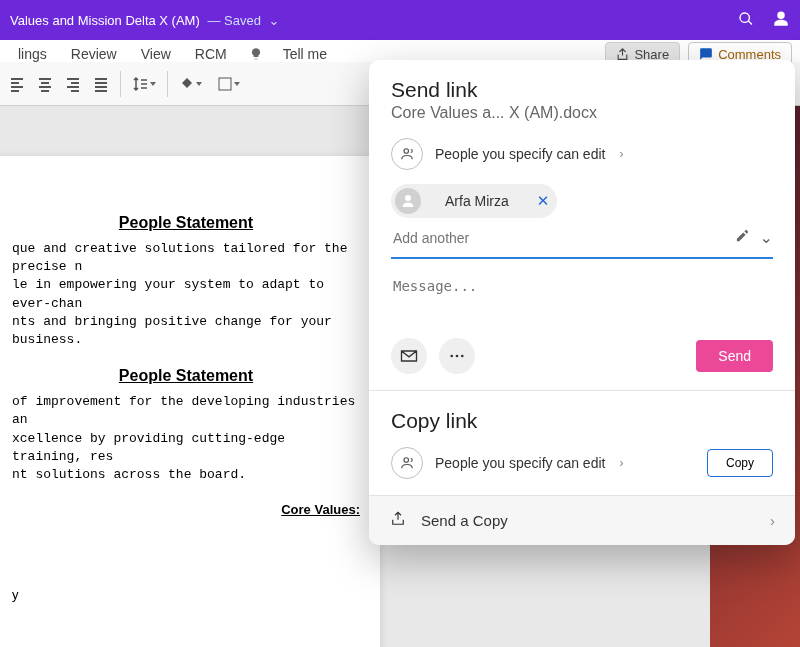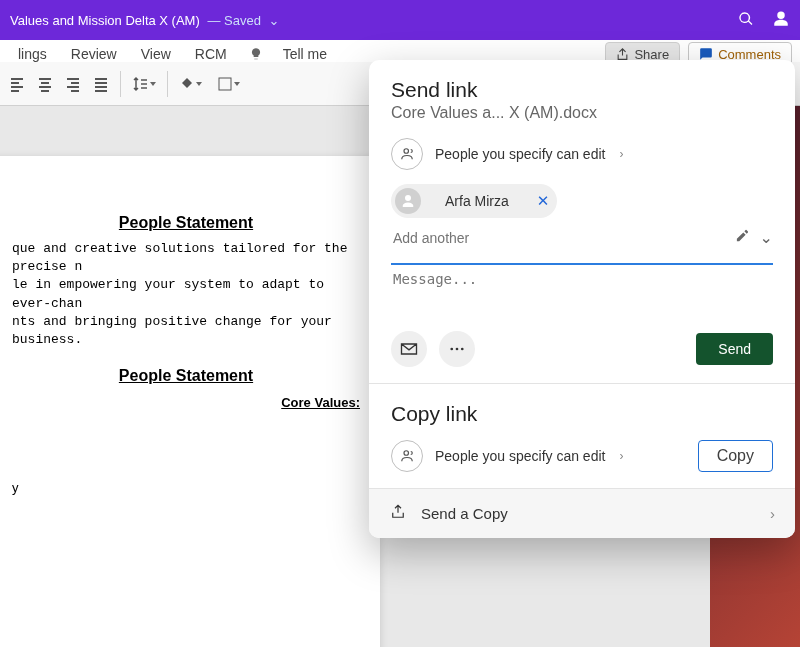--- a/index.html
+++ b/index.html
@@ -95,42 +95,42 @@
   .circ-icon { width:32px; height:32px; border-radius:50%; border:1px solid #bfbfbf; display:flex; align-items:center; justify-content:center; }
   .chip {
     display:inline-flex; align-items:center; gap:24px;
     background:#efefef; border-radius:18px; padding:4px 8px 4px 4px;
     font-size:14px; color:#333; margin-bottom:10px;
   }
   .chip .avatar { width:26px; height:26px; border-radius:50%; background:#d0d0d0; display:flex; align-items:center; justify-content:center; }
   .chip .x { color:#2367d8; font-size:15px; margin-left:4px; cursor:pointer; font-weight:300; }
   .input-line {
     display:flex; align-items:center; border-bottom:2px solid #2b7de0;
-    padding-bottom:16px; margin-bottom:4px;justify-content:flex-end;
+    padding-bottom:10px; margin-bottom:17px;justify-content:flex-end;
   }
   .input-line input {
     flex:1; border:none; outline:none; font-size:14px; background:transparent;
   }
   .input-line .pen, .input-line .caret2 { color:#666; margin-left:10px; }
   .msg-area {
     width:100%; border:none; outline:none; font-size:14px; color:#888;
     resize:none; height:58px; margin-top:0;
   }
   .send-row { display:flex; align-items:center; gap:12px; }
   .round-btn { width:36px; height:36px; border-radius:50%; background:#efefef; display:flex; align-items:center; justify-content:center; cursor:pointer;}
   .send-btn {
-    margin-left:auto; background:#14532d; color:#fff; border:none;
+    margin-left:auto; background:#ec4899; color:#fff; border:none;
     border-radius:4px; padding:8px 22px; font-size:14px; cursor:pointer;
   }
   .divider { height:1px; background:#e3e3e3; }
   .copylink-row { display:flex; align-items:center; }
   .copylink-row .perm-row { margin:0; flex:1;}
   .copy-btn {
-    border:1px solid #1f6fd6; color:#404040; background:#fff;
-    border-radius:4px; padding:6px 18px; font-size:16px; cursor:pointer;
+    border:1px solid #1f6fd6; color:#000000; background:#fff;
+    border-radius:4px; padding:6px 18px; font-size:12px; cursor:pointer;
   }
   .sendcopy {
     background:#f6f6f6; border-top:1px solid #e3e3e3;
     display:flex; align-items:center; gap:14px;
     padding:14px 20px; font-size:15px; color:#333; cursor:pointer;
   }
   .sendcopy .chev-r { margin-left:auto; color:#888;}
 </style>
 </head>
 <body>
@@ -275,20 +275,23 @@
 </div>
 
 <div class="doc-area">
   <div class="shadow-strip"></div>
   <div class="page">
     <h3>People Statement</h3>
     <div class="body" style="white-space:pre-line">que and creative solutions tailored for the precise n
 le in empowering your system to adapt to ever-chan
 nts and bringing positive change for your business.</div>
     <h3>People Statement</h3>
+    <div class="body" style="white-space:pre-line">of improvement for the developing industries an
+xcellence by providing cutting-edge training, res
+nt solutions across the board.</div>
     <div class="cv">Core Values:</div>
     <div style="margin-top:70px">y</div>
   </div>
 </div>
 
 <div class="popover">
   <div class="section">
     <h2>Send link</h2>
     <div class="filename">Core Values a... X (AM).docx</div>
     <div class="perm-row">

